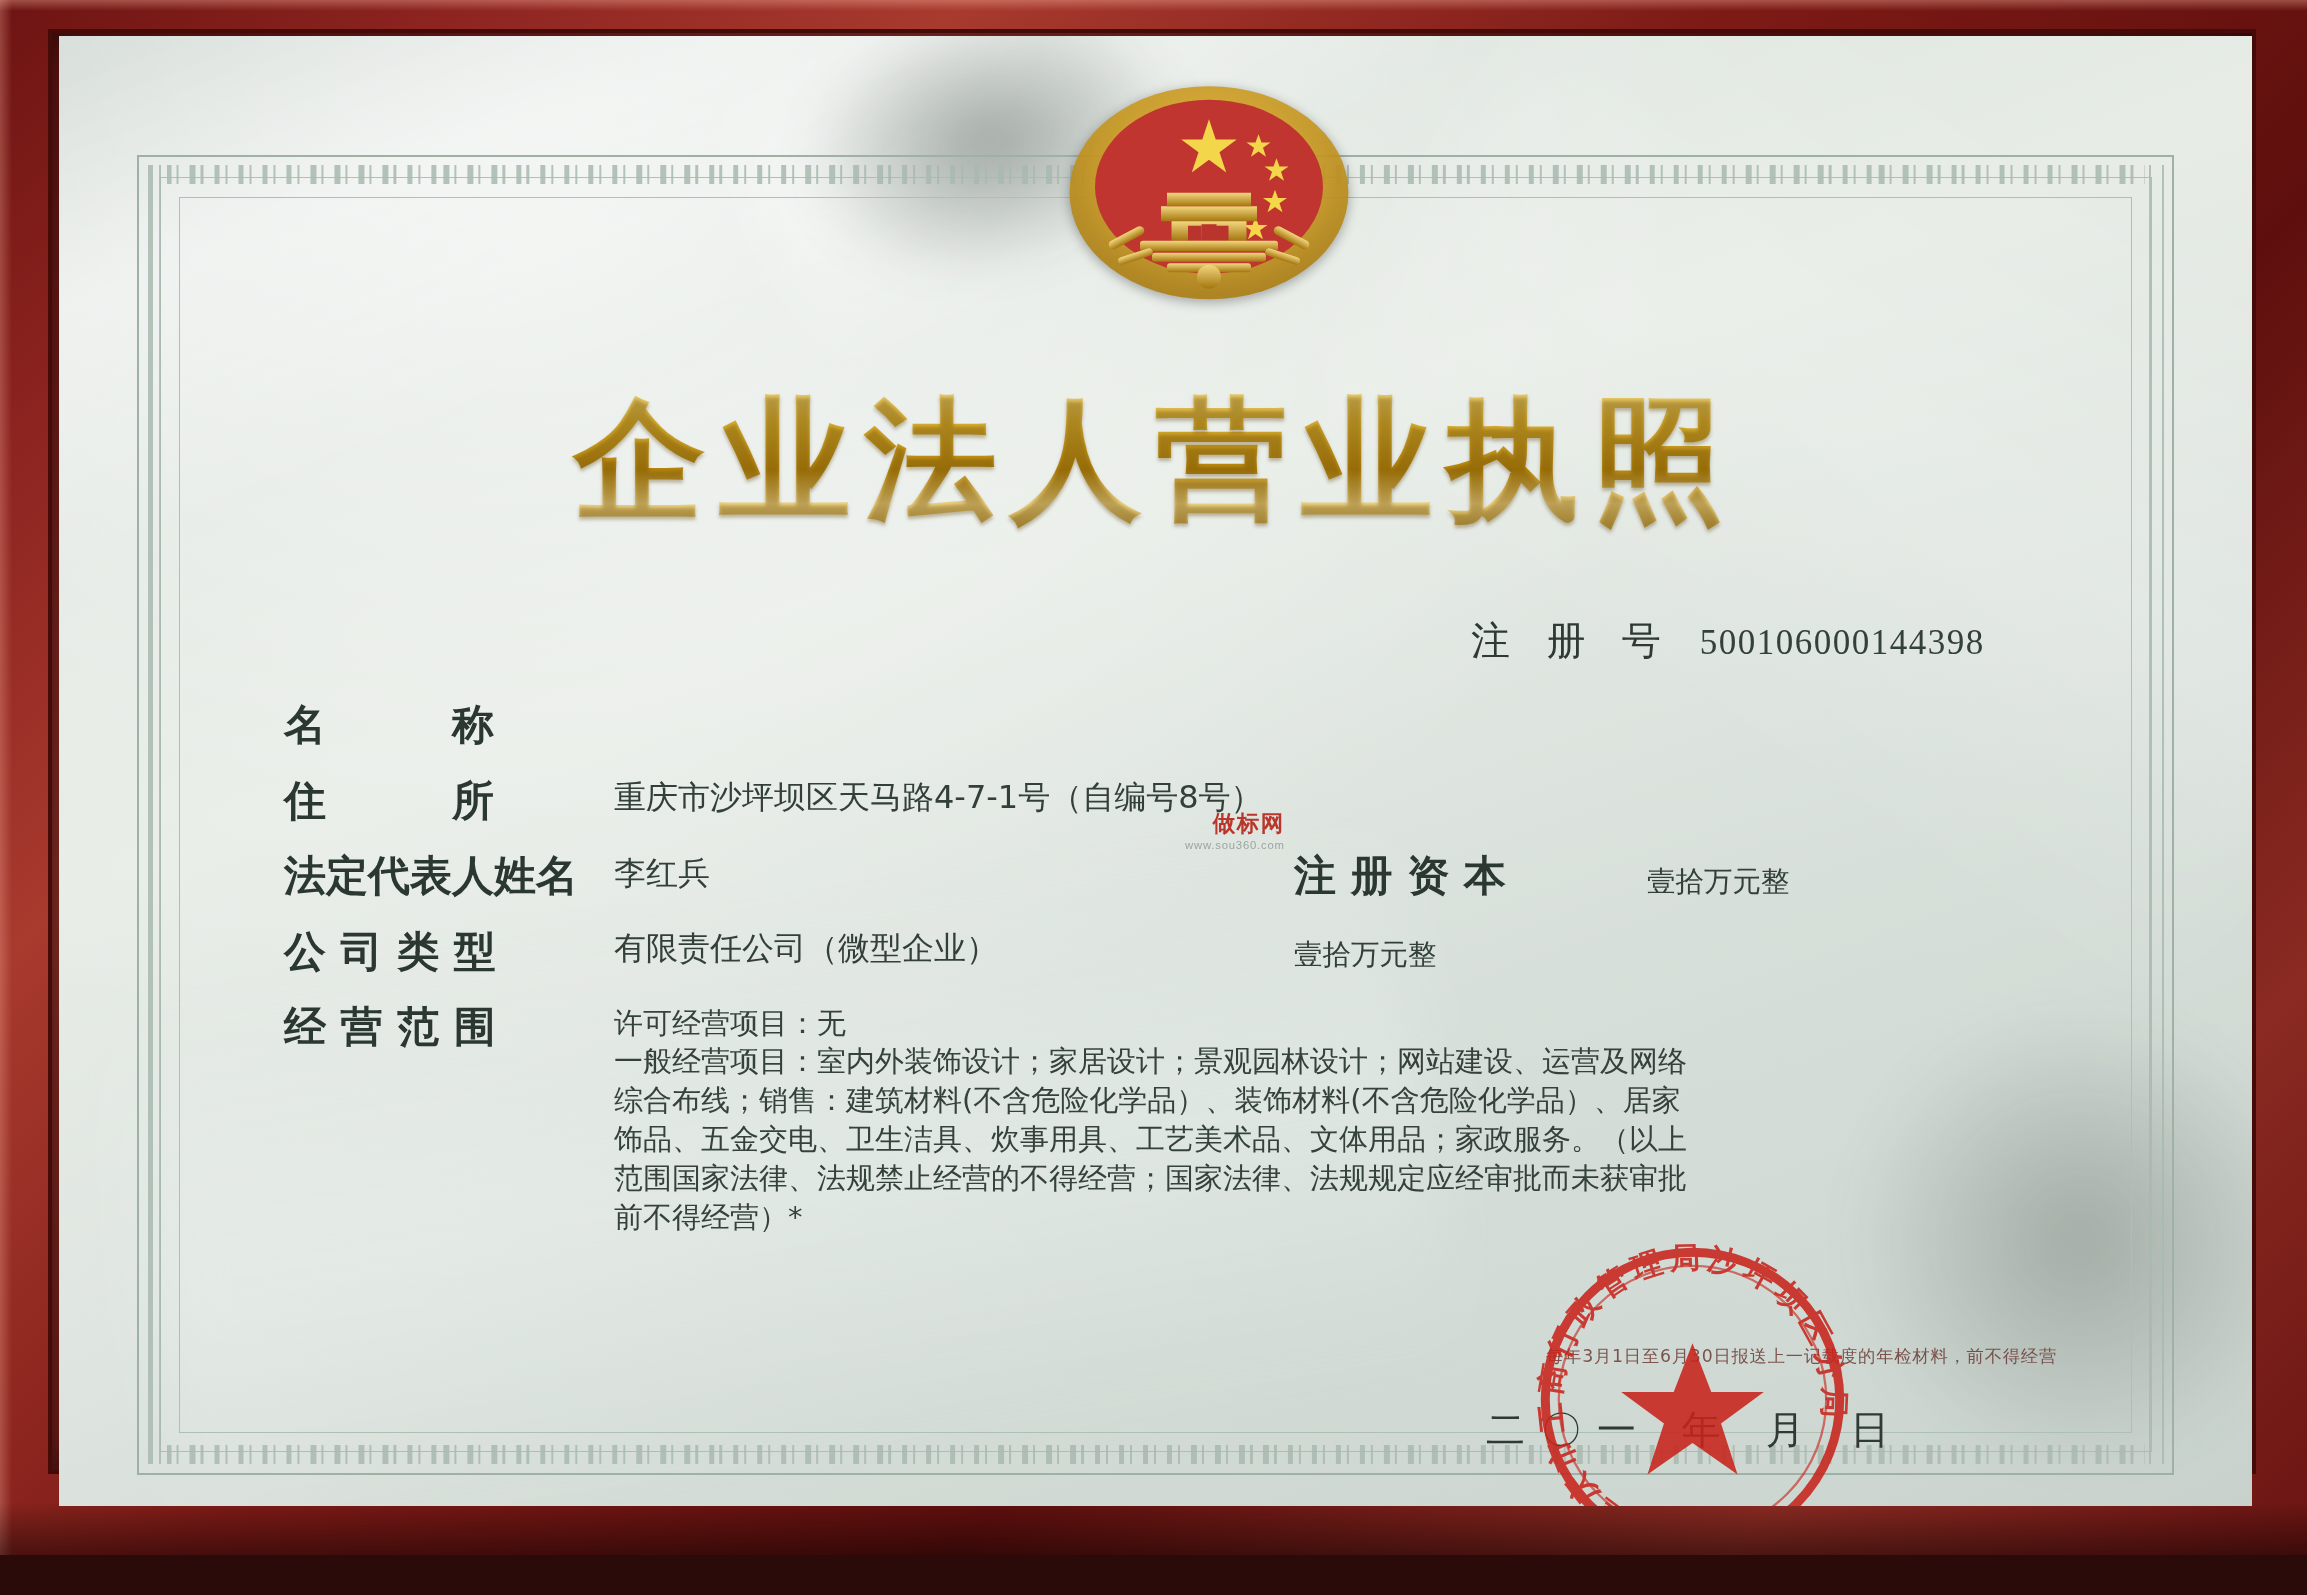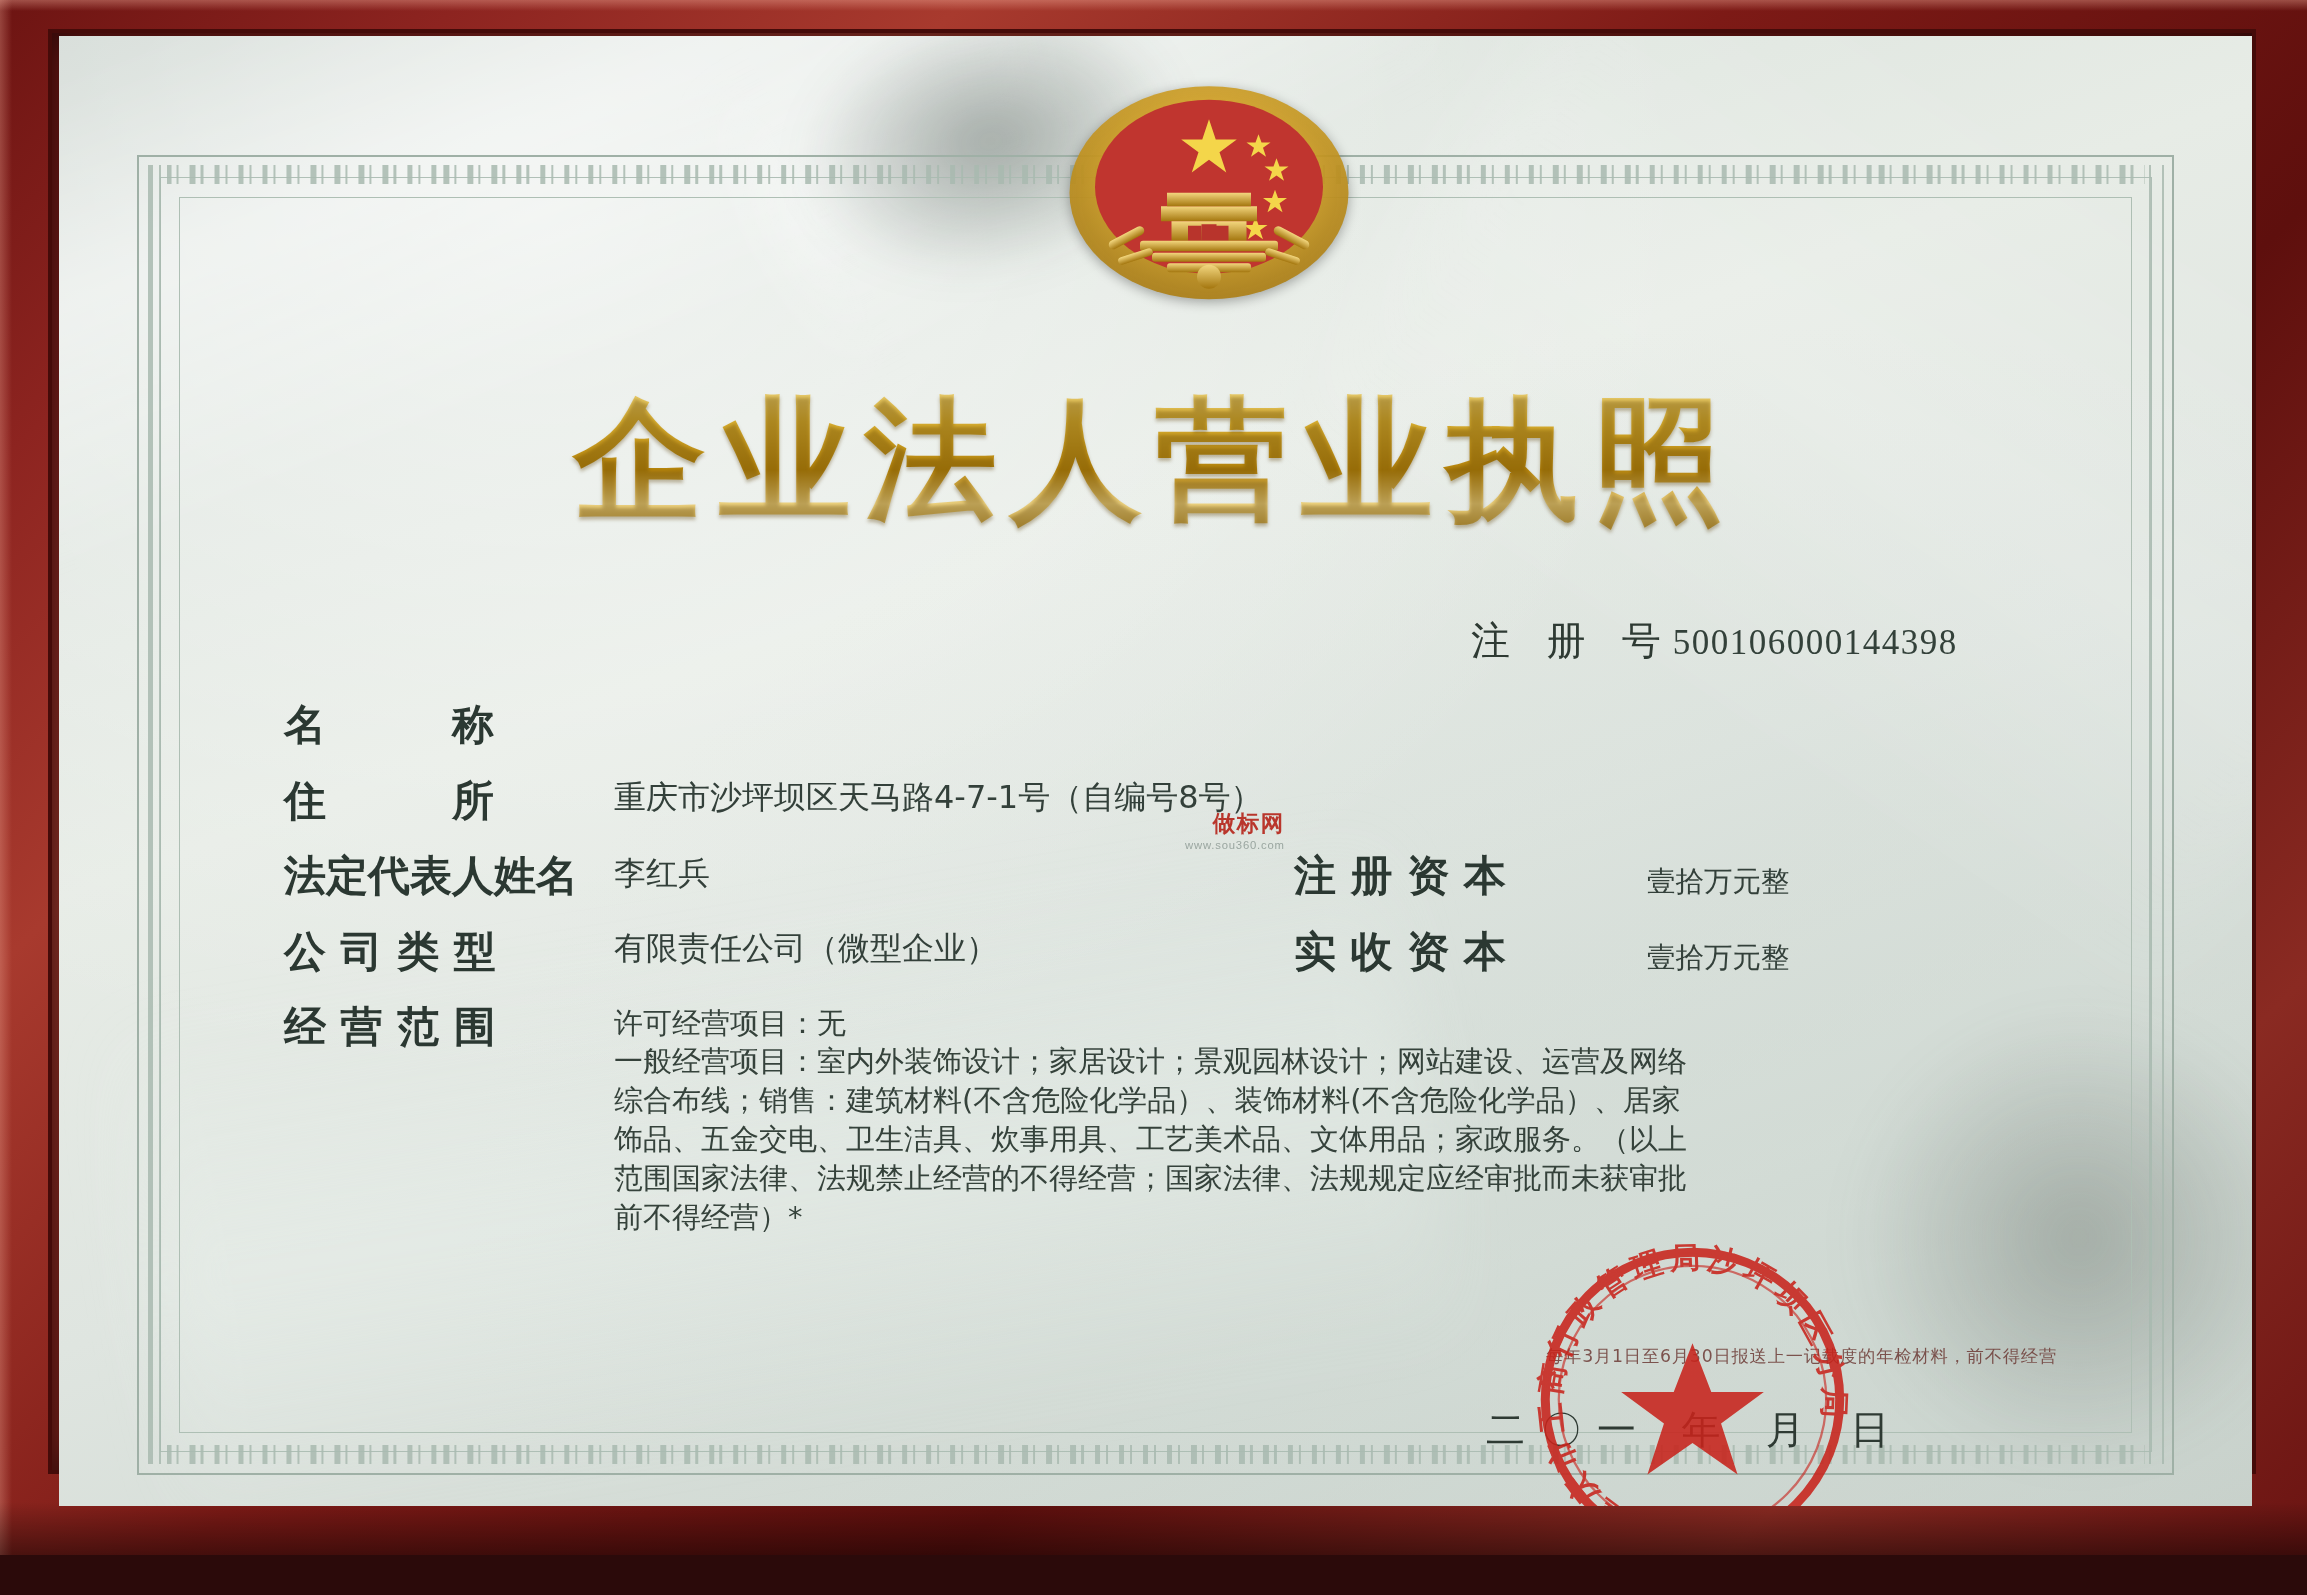--- a/index.html
+++ b/index.html
@@ -79,21 +79,21 @@
     font-family:"DejaVu Serif","Liberation Serif",serif;
     font-size:132px;font-weight:700;letter-spacing:13.5px;
     color:#c19a24;
     background:linear-gradient(180deg,#f5e39a 0%,#d9af31 28%,#b8860c 55%,#f0d583 74%,#9a6f09 100%);
     -webkit-background-clip:text;background-clip:text;-webkit-text-fill-color:transparent;
     text-shadow:0 3px 3.8px rgba(90,60,0,.35);
     white-space:nowrap;
   }
 
   
-  .reg-row{position:absolute;left:1412px;top:578px;display:flex;align-items:baseline;}
+  .reg-row{position:absolute;left:1412px;top:578px;display:flex;align-items:baseline;gap:27px;}
   .reg-label{font-size:39px;letter-spacing:12px;color:#2e3a33;font-family:"DejaVu Sans","Liberation Sans",sans-serif;}
   .reg-value{font-size:35px;letter-spacing:1.5px;color:#33413a;font-family:"Liberation Serif","DejaVu Serif",serif;}
 
   
   .fields{position:absolute;left:225px;top:661px;width:1847px;}
   .row{display:flex;align-items:flex-start;margin-bottom:19.5px;position:relative;}
   .lbl{
     width:330px;flex:0 0 330px;
     font-family:"DejaVu Sans","Liberation Sans",sans-serif;
     font-size:42px;font-weight:600;color:#2b3832;
@@ -242,21 +242,20 @@
         <div class="col2">
           <div class="lbl2">注 册 资 本</div>
           <div class="val2">壹拾万元整</div>
         </div>
       </div>
 
       <div class="row">
         <div class="lbl">公 司 类 型</div>
         <div class="val">有限责任公司（微型企业）</div>
         <div class="col2">
-          <div class="lbl2">实 收 资 本</div>
           <div class="val2">壹拾万元整</div>
         </div>
       </div>
 
       <div class="row">
         <div class="lbl">经 营 范 围</div>
         <div class="scope-rows">
           <div>许可经营项目：无</div>
           <div>一般经营项目：室内外装饰设计；家居设计；景观园林设计；网站建设、运营及网络</div>
           <div>综合布线；销售：建筑材料(不含危险化学品）、装饰材料(不含危险化学品）、居家</div>

